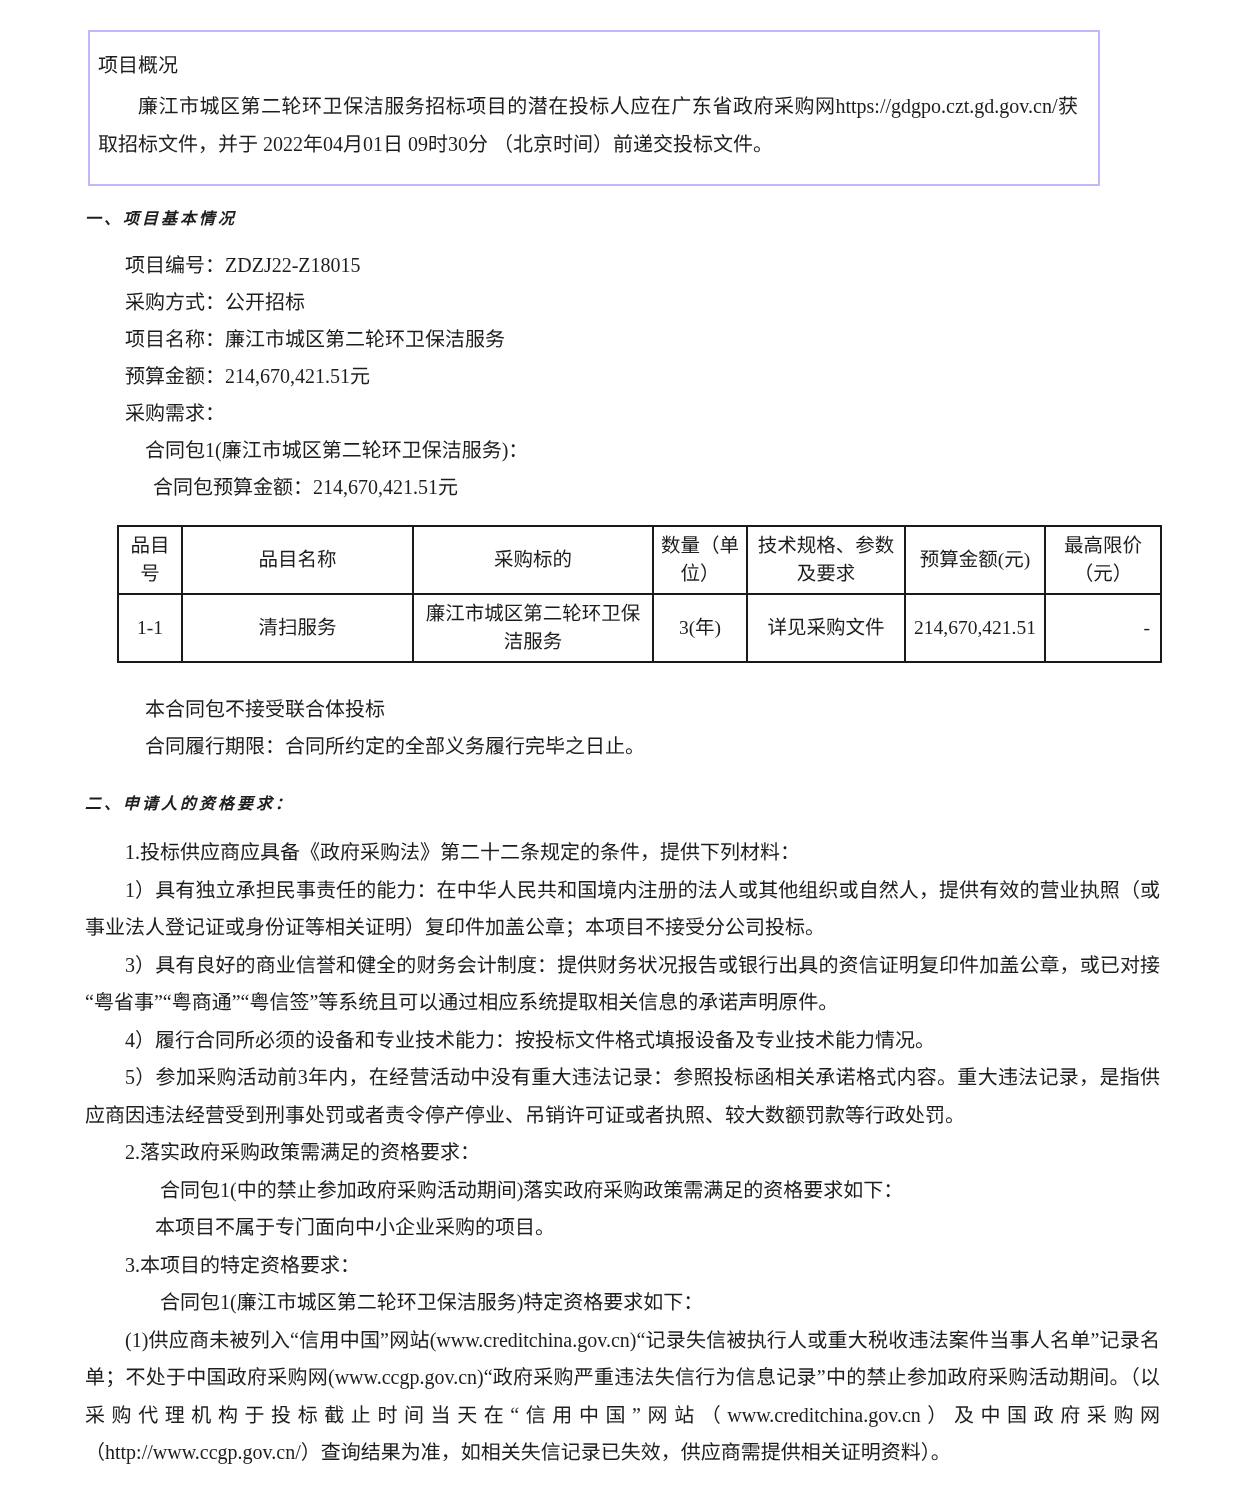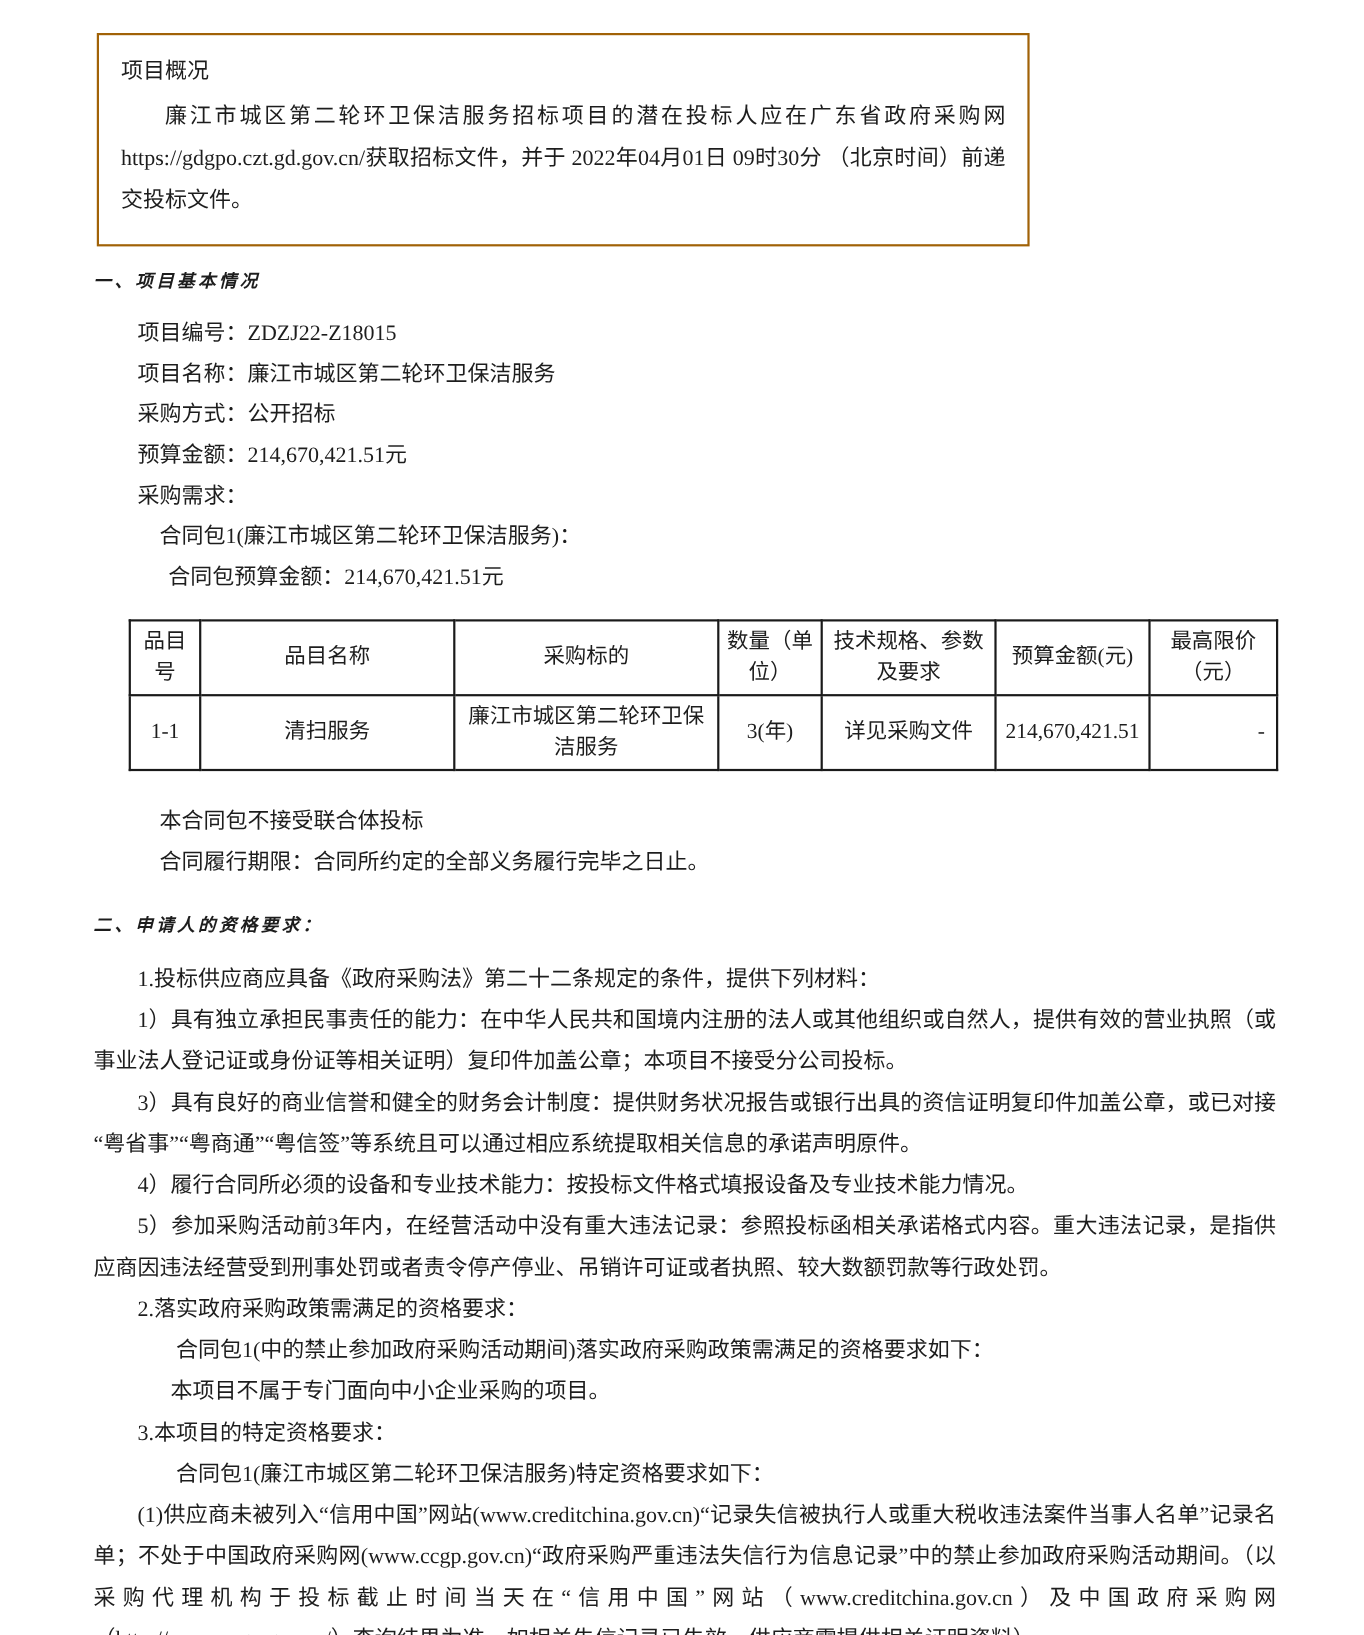--- a/index.html
+++ b/index.html
@@ -18,24 +18,24 @@
     box-sizing: border-box;
     width: 1240px;
     min-height: 1486px;
     padding: 30px 80px 12px 85px;
     overflow: hidden;
   }
 
   
   .overview-box {
     box-sizing: border-box;
-    width: 848px;
+    width: 1012px;
     margin-left: 3px;
-    border: 2px solid #a16207;
-    padding: 15px 20px 21px 20px;
+    border: 2px solid #c4b5fd;
+    padding: 15px 20px 21px 8px;
   }
   .overview-title {
     line-height: 37px;
   }
   .overview-body {
     margin: 3px 0 0 0;
     text-indent: 2em;
     text-align: justify;
     line-height: 38px;
   }
@@ -105,24 +105,24 @@
     <div class="overview-title">项目概况</div>
     <p class="overview-body">廉江市城区第二轮环卫保洁服务招标项目的潜在投标人应在广东省政府采购网https://gdgpo.czt.gd.gov.cn/获取招标文件，并于 2022年04月01日 09时30分 （北京时间）前递交投标文件。</p>
   </div>
 
   <div class="sec-heading">一、项目基本情况</div>
 
   <div class="info-line">
     <span>项目编号：</span><span>ZDZJ22-Z18015</span>
   </div>
   <div class="info-line">
-    <span>项目名称：</span><span>廉江市城区第二轮环卫保洁服务</span>
+    <span>采购方式：</span><span>公开招标</span>
   </div>
   <div class="info-line">
-    <span>采购方式：</span><span>公开招标</span>
+    <span>项目名称：</span><span>廉江市城区第二轮环卫保洁服务</span>
   </div>
   <div class="info-line">
     <span>预算金额：</span><span>214,670,421.51元</span>
   </div>
   <div class="info-line">
     <span>采购需求：</span><span></span>
   </div>
 
   <div class="pkg-line">合同包1(廉江市城区第二轮环卫保洁服务)：</div>
   <div class="pkg-budget">合同包预算金额：214,670,421.51元</div>

